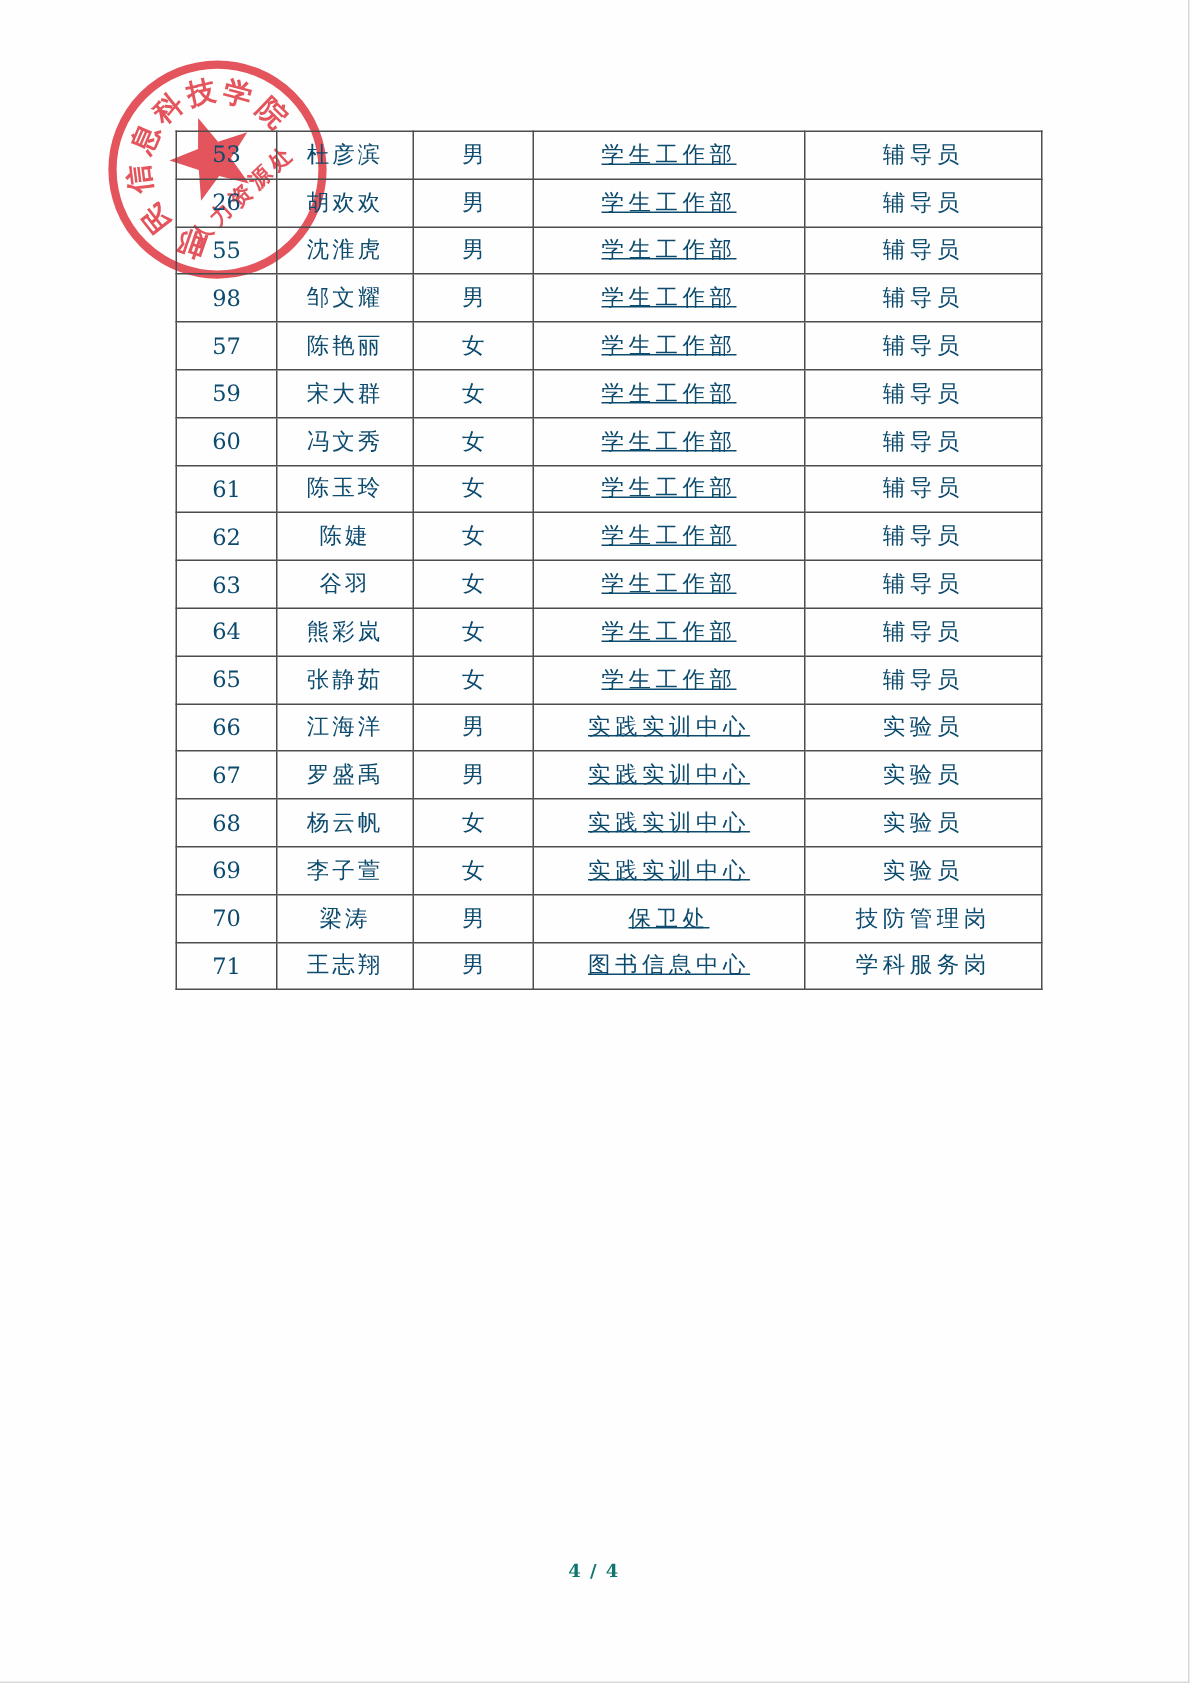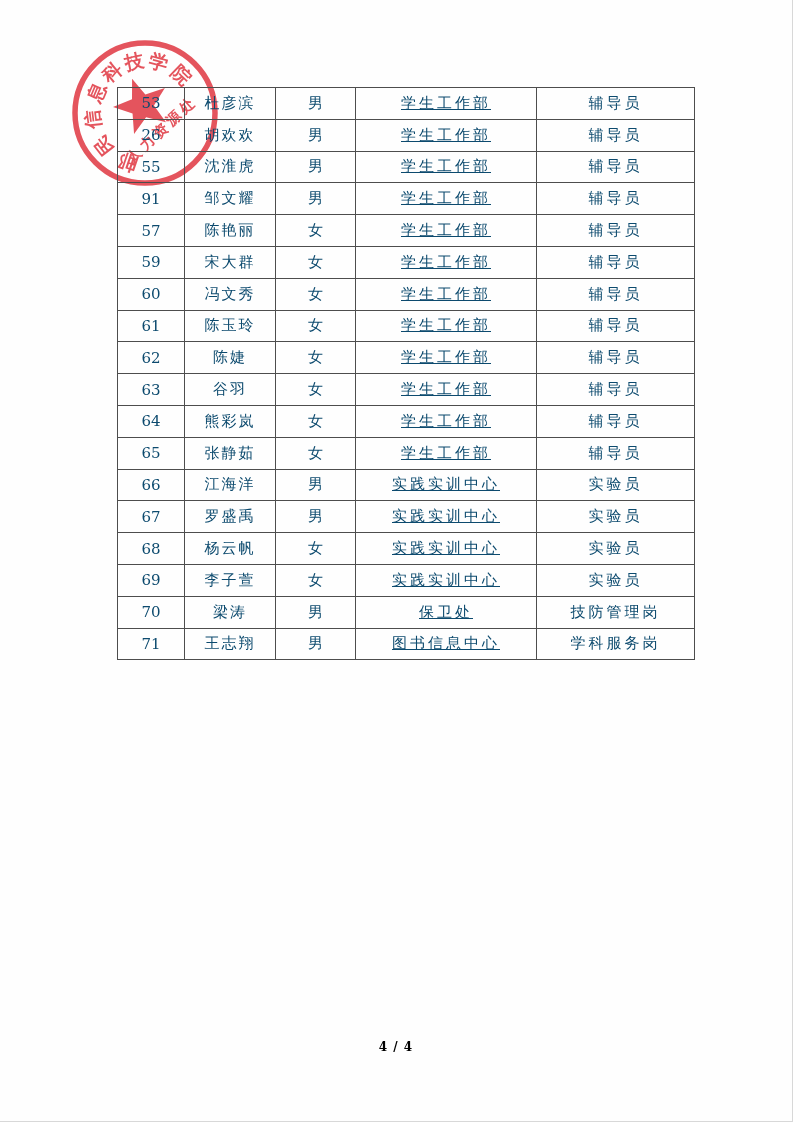--- a/index.html
+++ b/index.html
@@ -38,21 +38,21 @@
   .roster-table td.c4 { letter-spacing: 3px; }
   .page-number {
     position: absolute;
     left: 0;
     top: 1040px;
     width: 100%;
     text-align: center;
     font-size: 12px;
     font-weight: bold;
     letter-spacing: 1px;
-    color: #000000;
+    color: #0f766e;
   }
   .stamp {
     position: absolute;
     left: 65px;
     top: 33px;
     width: 160px;
     height: 160px;
     mix-blend-mode: multiply;
     opacity: 0.88;
     pointer-events: none;
@@ -110,21 +110,21 @@
           <td class="c4">辅导员</td>
         </tr>
         <tr>
           <td class="c0">55</td>
           <td class="c1">沈淮虎</td>
           <td class="c2">男</td>
           <td class="c3">学生工作部</td>
           <td class="c4">辅导员</td>
         </tr>
         <tr>
-          <td class="c0">91</td>
+          <td class="c0">98</td>
           <td class="c1">邹文耀</td>
           <td class="c2">男</td>
           <td class="c3">学生工作部</td>
           <td class="c4">辅导员</td>
         </tr>
         <tr>
           <td class="c0">57</td>
           <td class="c1">陈艳丽</td>
           <td class="c2">女</td>
           <td class="c3">学生工作部</td>

